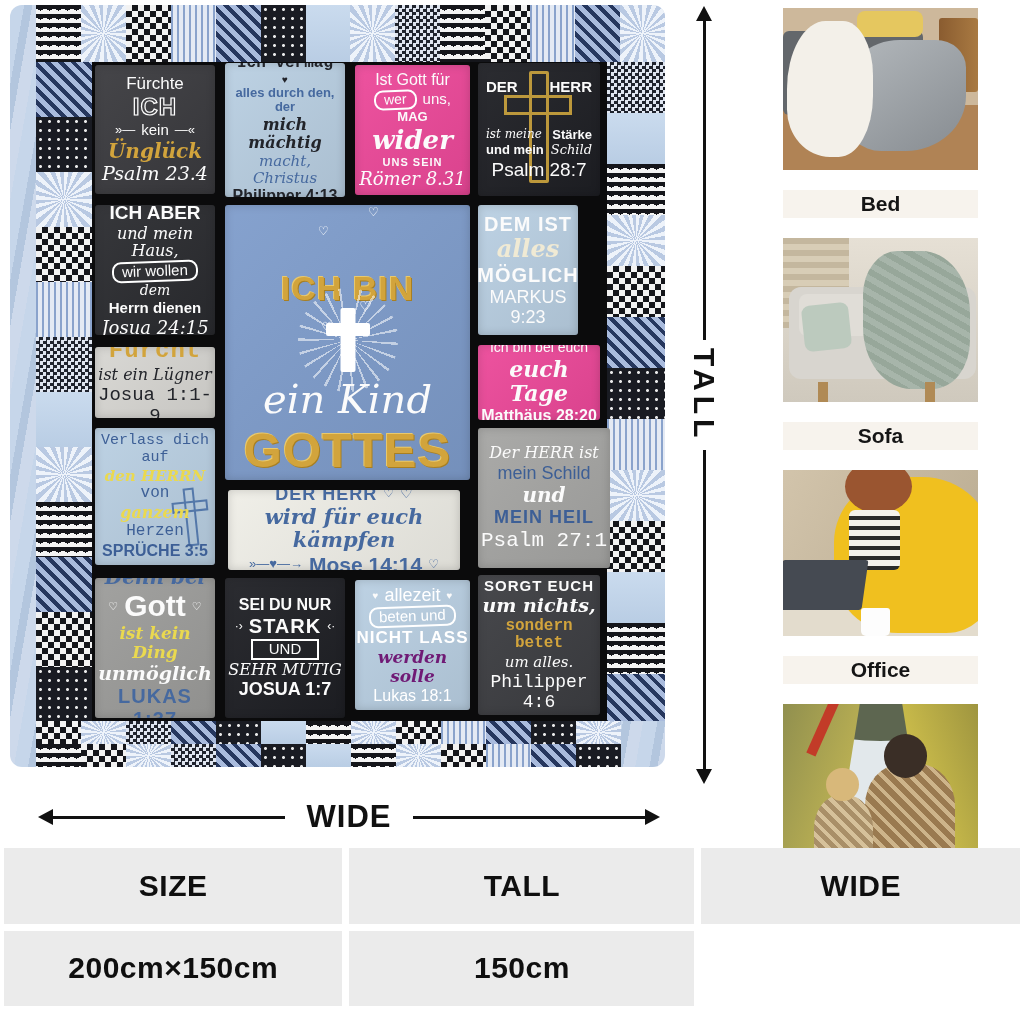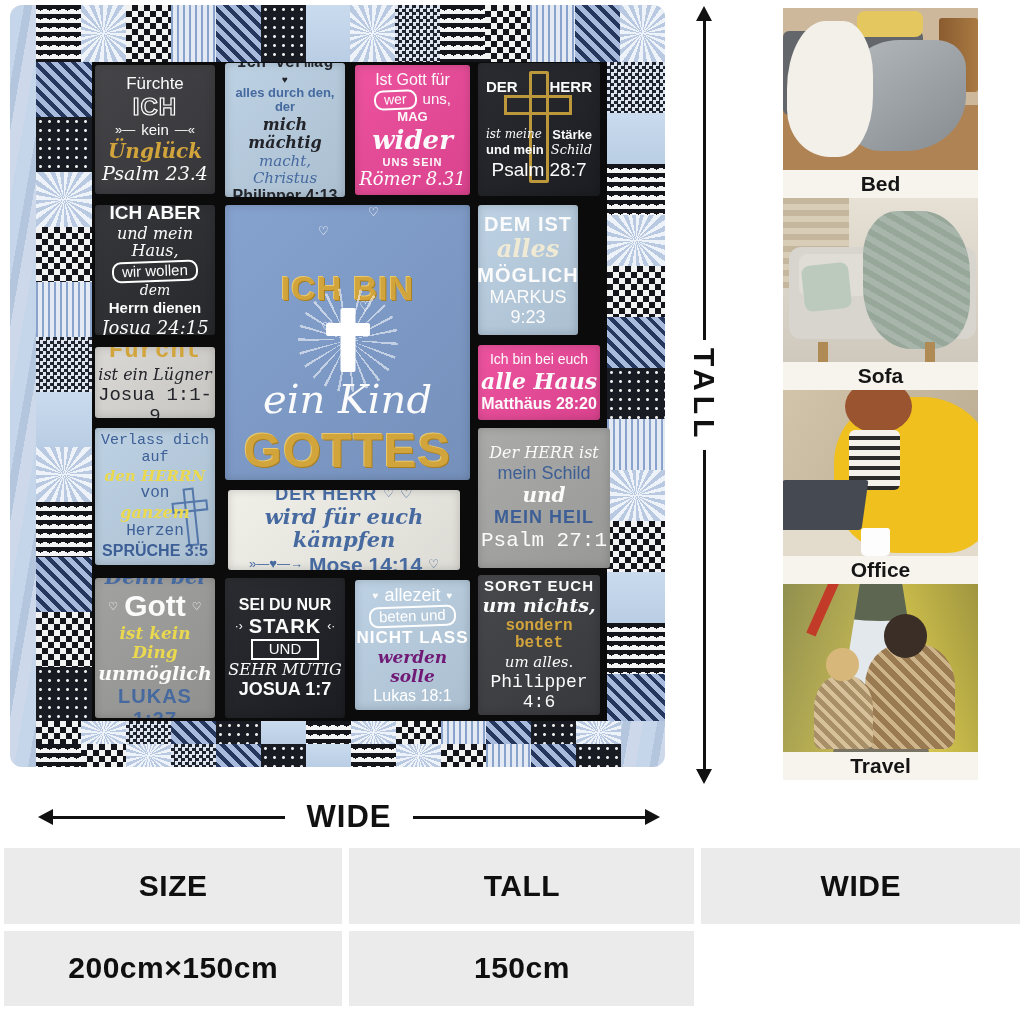--- a/index.html
+++ b/index.html
@@ -95,21 +95,21 @@
   .tri-down{width:0;height:0;border-left:8px solid transparent;border-right:8px solid transparent;border-top:15px solid #111;}
   .tall .vline{width:3px;flex:1;background:#111;}
   .tall .dlabel{writing-mode:vertical-rl;font-size:30px;font-weight:800;letter-spacing:5px;color:#111;margin:8px 0;}
   .wide{position:absolute;left:38px;top:796px;width:622px;height:42px;display:flex;align-items:center;}
   .tri-left{width:0;height:0;border-top:8px solid transparent;border-bottom:8px solid transparent;border-right:15px solid #111;}
   .tri-right{width:0;height:0;border-top:8px solid transparent;border-bottom:8px solid transparent;border-left:15px solid #111;}
   .wide .hline{height:3px;flex:1;background:#111;}
   .wide .dlabel{font-size:31px;font-weight:800;letter-spacing:1px;color:#111;margin:0 22px;}
 
   
-  .gallery{position:absolute;left:783px;top:8px;width:195px;display:flex;flex-direction:column;}
+  .gallery{position:absolute;left:783px;top:8px;width:195px;display:flex;flex-direction:column;gap:20px;}
   .photo{width:100%;position:relative;overflow:hidden;}
   .caption{height:28px;background:#f7f3ed;display:flex;align-items:center;justify-content:center;
            font-size:21px;font-weight:600;color:#151515;}
   .shape{position:absolute;}
   .ph-bed{height:162px;background:linear-gradient(#cdb89b 0 60%,#b08355 60% 100%);}
   .bed-stand{right:0;top:6%;width:20%;height:46%;background:linear-gradient(90deg,#8a5c30,#a97a42);border-radius:3px;}
   .bed-frame{left:0;top:14%;width:72%;height:52%;background:#63676b;border-radius:6px;}
   .bed-pillow{left:38%;top:2%;width:34%;height:16%;background:#e5c75f;border-radius:8px;}
   .bed-gray{right:6%;top:20%;width:62%;height:68%;background:linear-gradient(145deg,#b3b8bc,#878c91);border-radius:45% 25% 50% 30%;}
   .bed-sherpa{left:2%;top:8%;width:44%;height:84%;background:#f3f0e9;border-radius:45% 35% 40% 50%/50% 40% 45% 35%;}
@@ -349,21 +349,21 @@
 
       <div class="patch pr1 p-lblue">
         <span class="w f20 b cond">DEM IST</span>
         <span class="cream scr f24 b">alles</span>
         <span class="w f20 b cond">MÖGLICH</span>
         <span class="w f18">MARKUS 9:23</span>
       </div>
 
       <div class="patch pr2 p-mblue">
         <span class="w f14">Ich bin bei euch</span>
-        <span class="w scr f22 b">alle Haus</span>
+        <span class="w scr f22 b">euch Tage</span>
         <span class="w f16 b">Matthäus 28:20</span>
       </div>
 
       <div class="patch pr3 p-gray2">
         <span class="w scr f16">Der HERR ist</span>
         <span class="dblu f18">mein Schild</span>
         <span class="w scr f20 b">und</span>
         <span class="dblu f18 b cond">MEIN HEIL</span>
         <span class="w serif f21">Psalm 27:1</span>
       </div>

